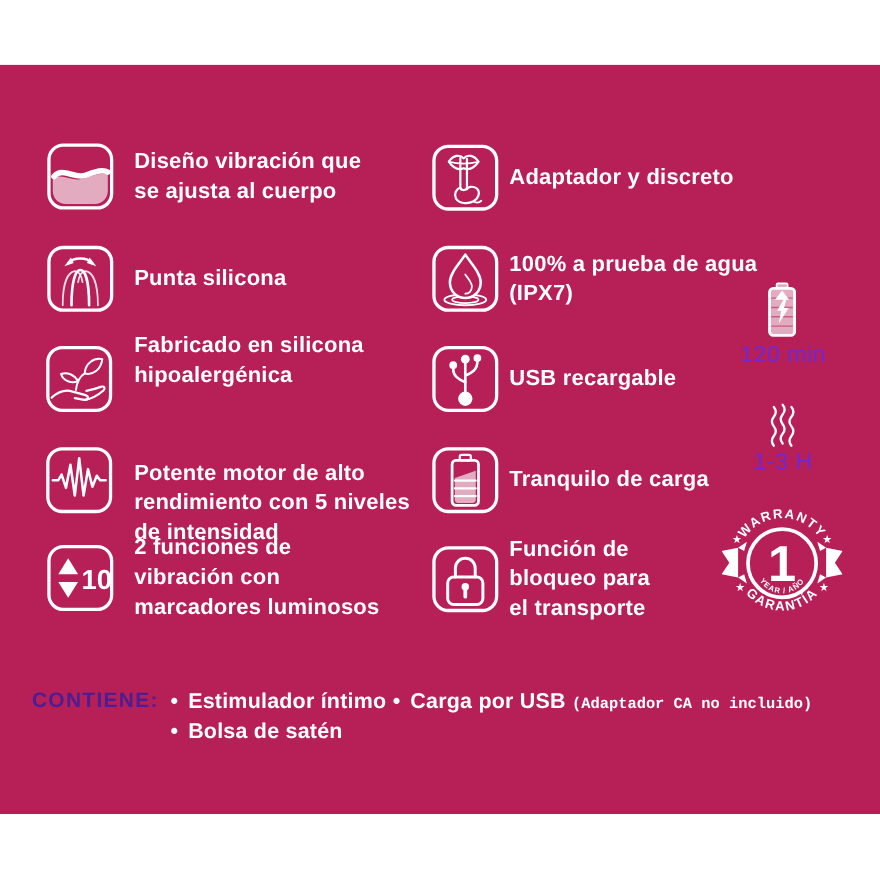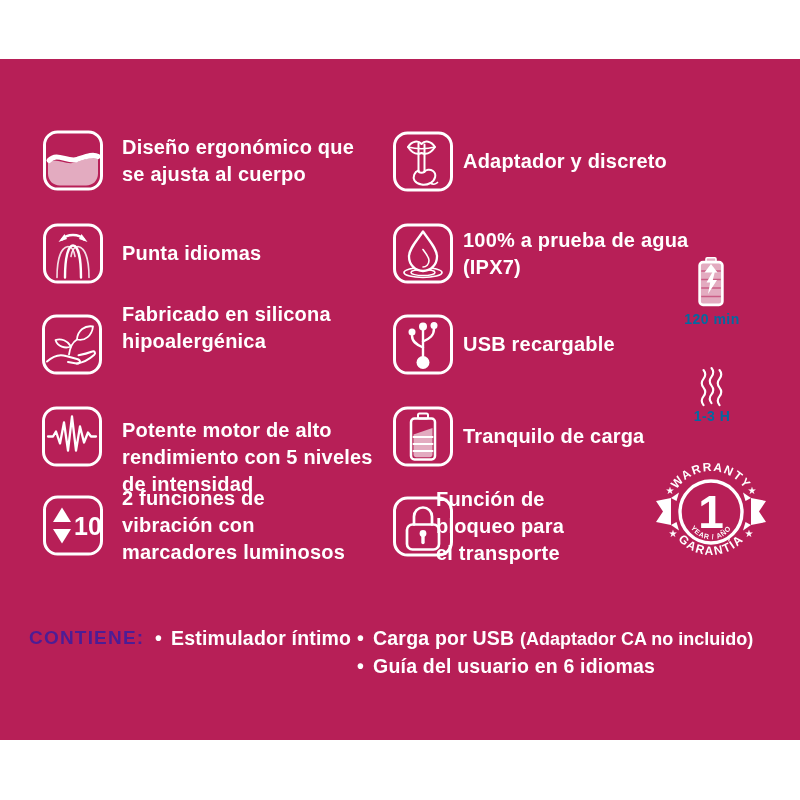--- a/index.html
+++ b/index.html
@@ -14,62 +14,62 @@
   .feature-icon{position:absolute;width:62px;height:63px;}
   .feature-icon svg{display:block;width:100%;height:100%;}
   .glyph{stroke:#ffffff;fill:none;stroke-linecap:round;stroke-linejoin:round;}
   .feature-label{
     position:absolute;height:63px;display:flex;align-items:center;
     color:#ffffff;font-size:20px;line-height:27px;font-weight:bold;
     white-space:pre-line;letter-spacing:0.2px;
   }
   .spec-label{
     position:absolute;left:648px;width:128px;text-align:center;
-    color:#0369a1;font-size:14px;font-weight:bold;letter-spacing:0.5px;
+    color:#6d28d9;font-size:21px;font-weight:normal;letter-spacing:0.5px;
   }
   .spec-icon{position:absolute;}
   .seal{position:absolute;left:656px;top:457px;width:110px;height:110px;}
   .contains-title{
     position:absolute;left:29px;top:627px;color:#4c1d95;
     font-size:19px;font-weight:bold;letter-spacing:1.2px;
   }
   .contains-col{position:absolute;top:625px;color:#ffffff;}
   .contains-col .row{font-size:19.5px;line-height:27px;font-weight:bold;letter-spacing:0.2px;}
   .bullet{margin-right:9px;}
-  .note{font-size:18px;font-weight:bold;letter-spacing:0;}
+  .note{font-size:14px;font-weight:bold;letter-spacing:0;font-family:Liberation Mono, monospace;}
   .col1{left:155px;}
   .col2{left:357px;}
 </style>
 </head>
 <body>
 
 <div class="panel"></div>
 
 <div class="feature-icon" style="left:42px;top:129px">
   <svg viewBox="0 0 62 62">
     <rect class="glyph" x="2.5" y="2.5" width="57" height="57" rx="13" stroke-width="3"></rect>
     <path d="M6,33 C14,27 23,36 33,33 C43,30 50,27 56,29 L56,44 C56,51 51,56 44,56 L18,56 C11,56 6,51 6,44 Z" fill="#e3abc0" stroke="none"></path>
     <path class="glyph" d="M7,31 C15,22 25,33 35,30 C44,27 51,24 56,27" stroke-width="5"></path>
   </svg>
 </div>
-<div class="feature-label" style="left:122px;top:129px">Diseño ergonómico que
+<div class="feature-label" style="left:122px;top:129px">Diseño vibración que
 se ajusta al cuerpo</div>
 
 <div class="feature-icon" style="left:42px;top:222px">
   <svg viewBox="0 0 62 62">
     <rect class="glyph" x="2.5" y="2.5" width="57" height="57" rx="13" stroke-width="3"></rect>
     <path class="glyph" d="M20,17 C25,11 37,11 42,17" stroke-width="2.3"></path>
     <polygon points="16.5,19.5 22.5,11.5 25,16.5" fill="#ffffff"></polygon>
     <polygon points="45.5,19.5 39.5,11.5 37,16.5" fill="#ffffff"></polygon>
     <path class="glyph" d="M15,55 C15,34 20,25 26,24 C29.5,24 32,28 33,34" stroke-width="1.6" opacity="0.85"></path>
     <path class="glyph" d="M47,55 C47,34 42,25 36,24 C32.5,24 30,28 29,34" stroke-width="1.6" opacity="0.85"></path>
     <path class="glyph" d="M23,55 C23,32 27,23 31,23 C35,23 39,32 39,55" stroke-width="2.4"></path>
   </svg>
 </div>
-<div class="feature-label" style="left:122px;top:222px">Punta idiomas</div>
+<div class="feature-label" style="left:122px;top:222px">Punta silicona</div>
 
 <div class="feature-icon" style="left:41px;top:313px">
   <svg viewBox="0 0 62 62">
     <rect class="glyph" x="2.5" y="2.5" width="57" height="57" rx="13" stroke-width="3"></rect>
     <path class="glyph" d="M28,41 C29,34 31,29 36,26" stroke-width="1.8"></path>
     <path class="glyph" d="M36,26 C36.5,17 44,11.5 52,13 C51,22 44,28 36,26 Z" stroke-width="1.8"></path>
     <path class="glyph" d="M30,33 C26.5,27 20,24.5 14.5,26.5 C16.5,33 24,35.5 30,33 Z" stroke-width="1.8"></path>
     <path class="glyph" d="M6,48 C12,42.5 19,40.5 25,42.5 L36,45.5 C40,46.5 40,50.5 35.5,50 L27,48.5" stroke-width="2"></path>
     <path class="glyph" d="M36,50 C42,49 48,46 53,41.5 C55,39.5 54,37 50.5,38.2 C46,40 41.5,41 37.5,41.8" stroke-width="2"></path>
   </svg>
@@ -150,21 +150,21 @@
 
 <div class="feature-icon" style="left:392px;top:495px">
   <svg viewBox="0 0 62 62">
     <rect class="glyph" x="2.5" y="2.5" width="57" height="57" rx="13" stroke-width="3"></rect>
     <path class="glyph" d="M22,29 V21 C22,16 26,12 31,12 C36,12 40,16 40,21 V29" stroke-width="2.7"></path>
     <rect class="glyph" x="15" y="29" width="32" height="25" rx="5.5" stroke-width="2.7"></rect>
     <circle cx="31" cy="38" r="3.4" fill="#ffffff" stroke="none"></circle>
     <path d="M31,39 L31,47" stroke="#ffffff" stroke-width="3.4" stroke-linecap="round"></path>
   </svg>
 </div>
-<div class="feature-label" style="left:436px;top:495px">Función de
+<div class="feature-label" style="left:463px;top:495px">Función de
 bloqueo para
 el transporte</div>
 
 <div class="spec-icon" style="left:698px;top:256px;width:26px;height:51px">
   <svg viewBox="0 0 26 50" width="26" height="51">
     <rect x="8" y="1.2" width="10" height="4.6" rx="1.2" fill="#e3abc0" stroke="#ffffff" stroke-width="1.6"></rect>
     <rect x="1.6" y="5.6" width="22.8" height="42.8" rx="3.4" fill="#e3abc0" stroke="#ffffff" stroke-width="2.6"></rect>
     <path d="M3.2,14.5 H22.8 M3.2,23 H22.8 M3.2,31.5 H22.8 M3.2,40 H22.8" stroke="#b71f57" stroke-width="1.3" opacity="0.55"></path>
     <polygon points="13,7.5 6.5,16 19.5,16" fill="#ffffff"></polygon>
     <path d="M14.5,15.5 L8.5,26 L12.2,26 L10,37.5 L19,23.5 L14.8,23.5 L16.8,15.5 Z" fill="#ffffff"></path>
@@ -209,18 +209,18 @@
     <text x="96" y="37" font-size="10" fill="#ffffff" text-anchor="middle">★</text>
     <text x="17" y="80" font-size="10" fill="#ffffff" text-anchor="middle">★</text>
     <text x="93" y="80" font-size="10" fill="#ffffff" text-anchor="middle">★</text>
   </svg>
 </div>
 
 <div class="contains-title">CONTIENE:</div>
 
 <div class="contains-col col1">
   <div class="row"><span class="bullet">•</span><span>Estimulador íntimo</span></div>
+  <div class="row"><span class="bullet">•</span><span>Bolsa de satén</span></div>
 </div>
 
 <div class="contains-col col2">
   <div class="row"><span class="bullet">•</span><span>Carga por USB</span> <span class="note">(Adaptador CA no incluido)</span></div>
-  <div class="row"><span class="bullet">•</span><span>Guía del usuario en 6 idiomas</span></div>
 </div>
 
 </body></html>

